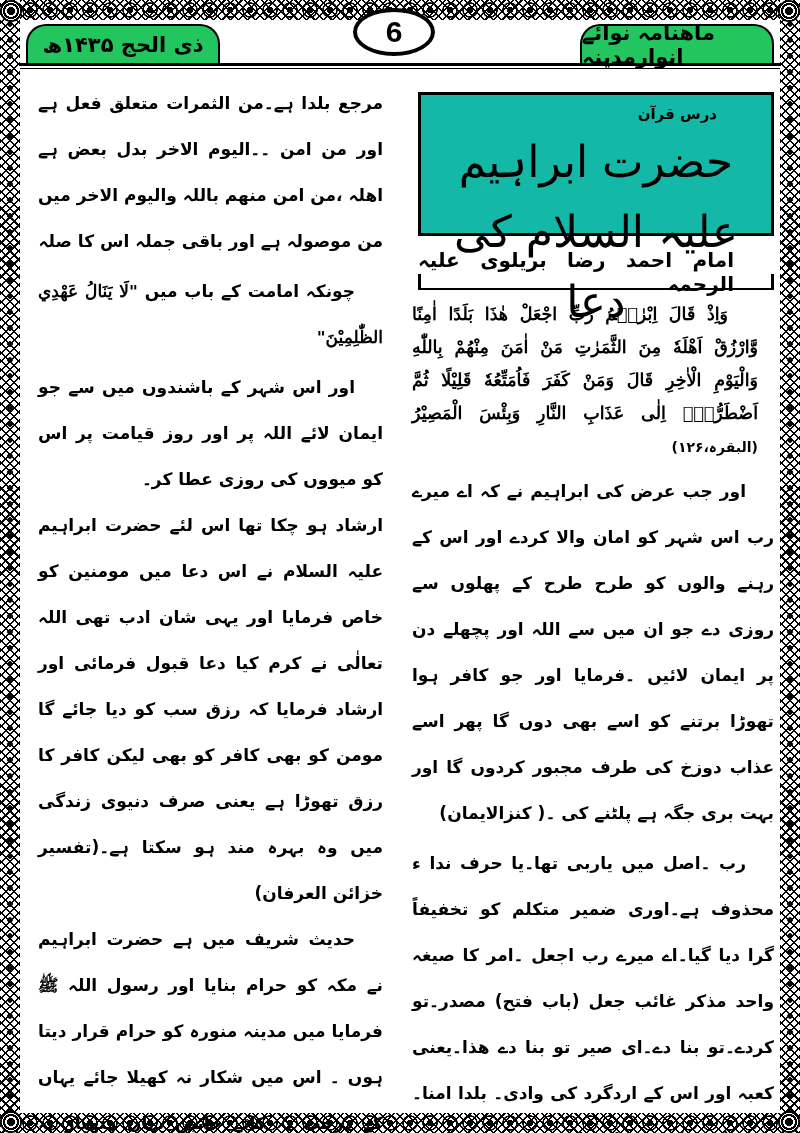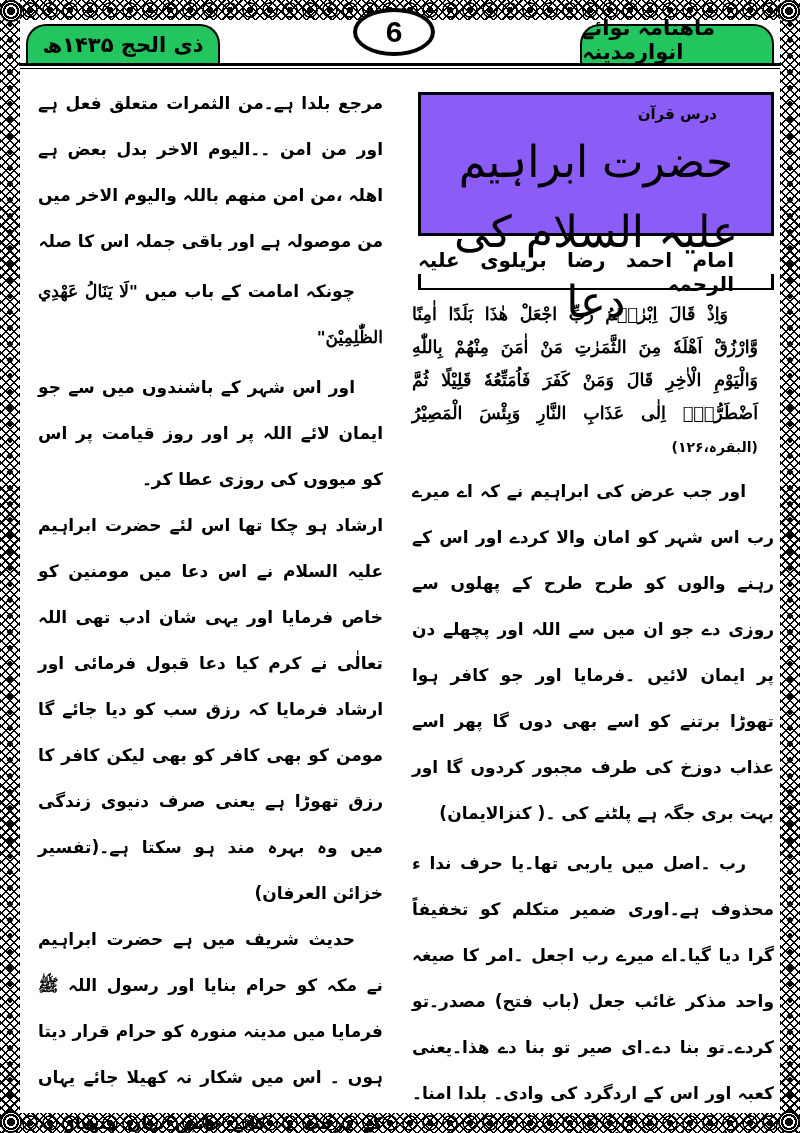--- a/index.html
+++ b/index.html
@@ -39,38 +39,38 @@
   .header { position: absolute; top: 20px; left: 20px; right: 20px; height: 50px; }
   .header-rule { position: absolute; left: 20px; right: 20px; top: 63px; height: 0; border-top: 3px solid #000; }
   .header-rule2 { position: absolute; left: 20px; right: 20px; top: 68px; height: 0; border-top: 1px solid #000; }
   .pill {
     position: absolute; top: 4px; height: 38px; border: 2.5px solid #000; border-radius: 20px 20px 0 0;
     border-bottom: none; background: #22c55e;
     display: flex; align-items: center; justify-content: center;
     font-family: "DejaVu Sans", sans-serif; font-weight: bold; font-size: 21px;
   }
   .pill-left { left: 6px; width: 190px; }
-  .pill-right { right: 6px; width: 190px; align-items: flex-end; }
+  .pill-right { right: 6px; width: 190px; }
   .page-num {
     position: absolute; left: 353px; top: 8px; width: 74px; height: 40px;
     border: 4px solid #000; border-radius: 50%; background: #fff;
     display: flex; align-items: center; justify-content: center;
     font-family: "Liberation Sans", sans-serif; font-weight: bold; font-size: 30px;
   }
 
   
   .col { position: absolute; direction: rtl; text-align: justify; }
   .col-right { left: 412px; width: 362px; top: 80px; }
   .col-left { left: 38px; width: 345px; top: 80px; }
   .p { font-family: "DejaVu Sans", sans-serif; font-weight: bold; font-size: 17px; line-height: 46px; margin: 0; }
   .p.indent { text-indent: 28px; }
   .p.gap { margin-top: 4px; }
 
   .title-box {
-    border: 3px solid #000; height: 138px; margin: 12px 0 4px 6px; position: relative; background: #8b5cf6;
+    border: 3px solid #000; height: 138px; margin: 12px 0 4px 6px; position: relative; background: #14b8a6;
   }
   .title-kicker { position: absolute; right: 54px; top: 10px; font-size: 15px; font-weight: bold; }
   .title-main { position: absolute; left: 12px; right: 12px; top: 32px; text-align: center;
     font-family: "DejaVu Serif", serif; font-weight: normal; font-size: 44px; line-height: 70px; }
 
   .author-box { margin: 8px 0 0 6px; height: 44px; position: relative;
     border-bottom: 2.5px solid #000; }
   .author-box::before, .author-box::after { content: ""; position: absolute; bottom: -2px; width: 3px; height: 16px; background: #000; }
   .author-box::before { left: 0; }
   .author-box::after { right: 0; }

